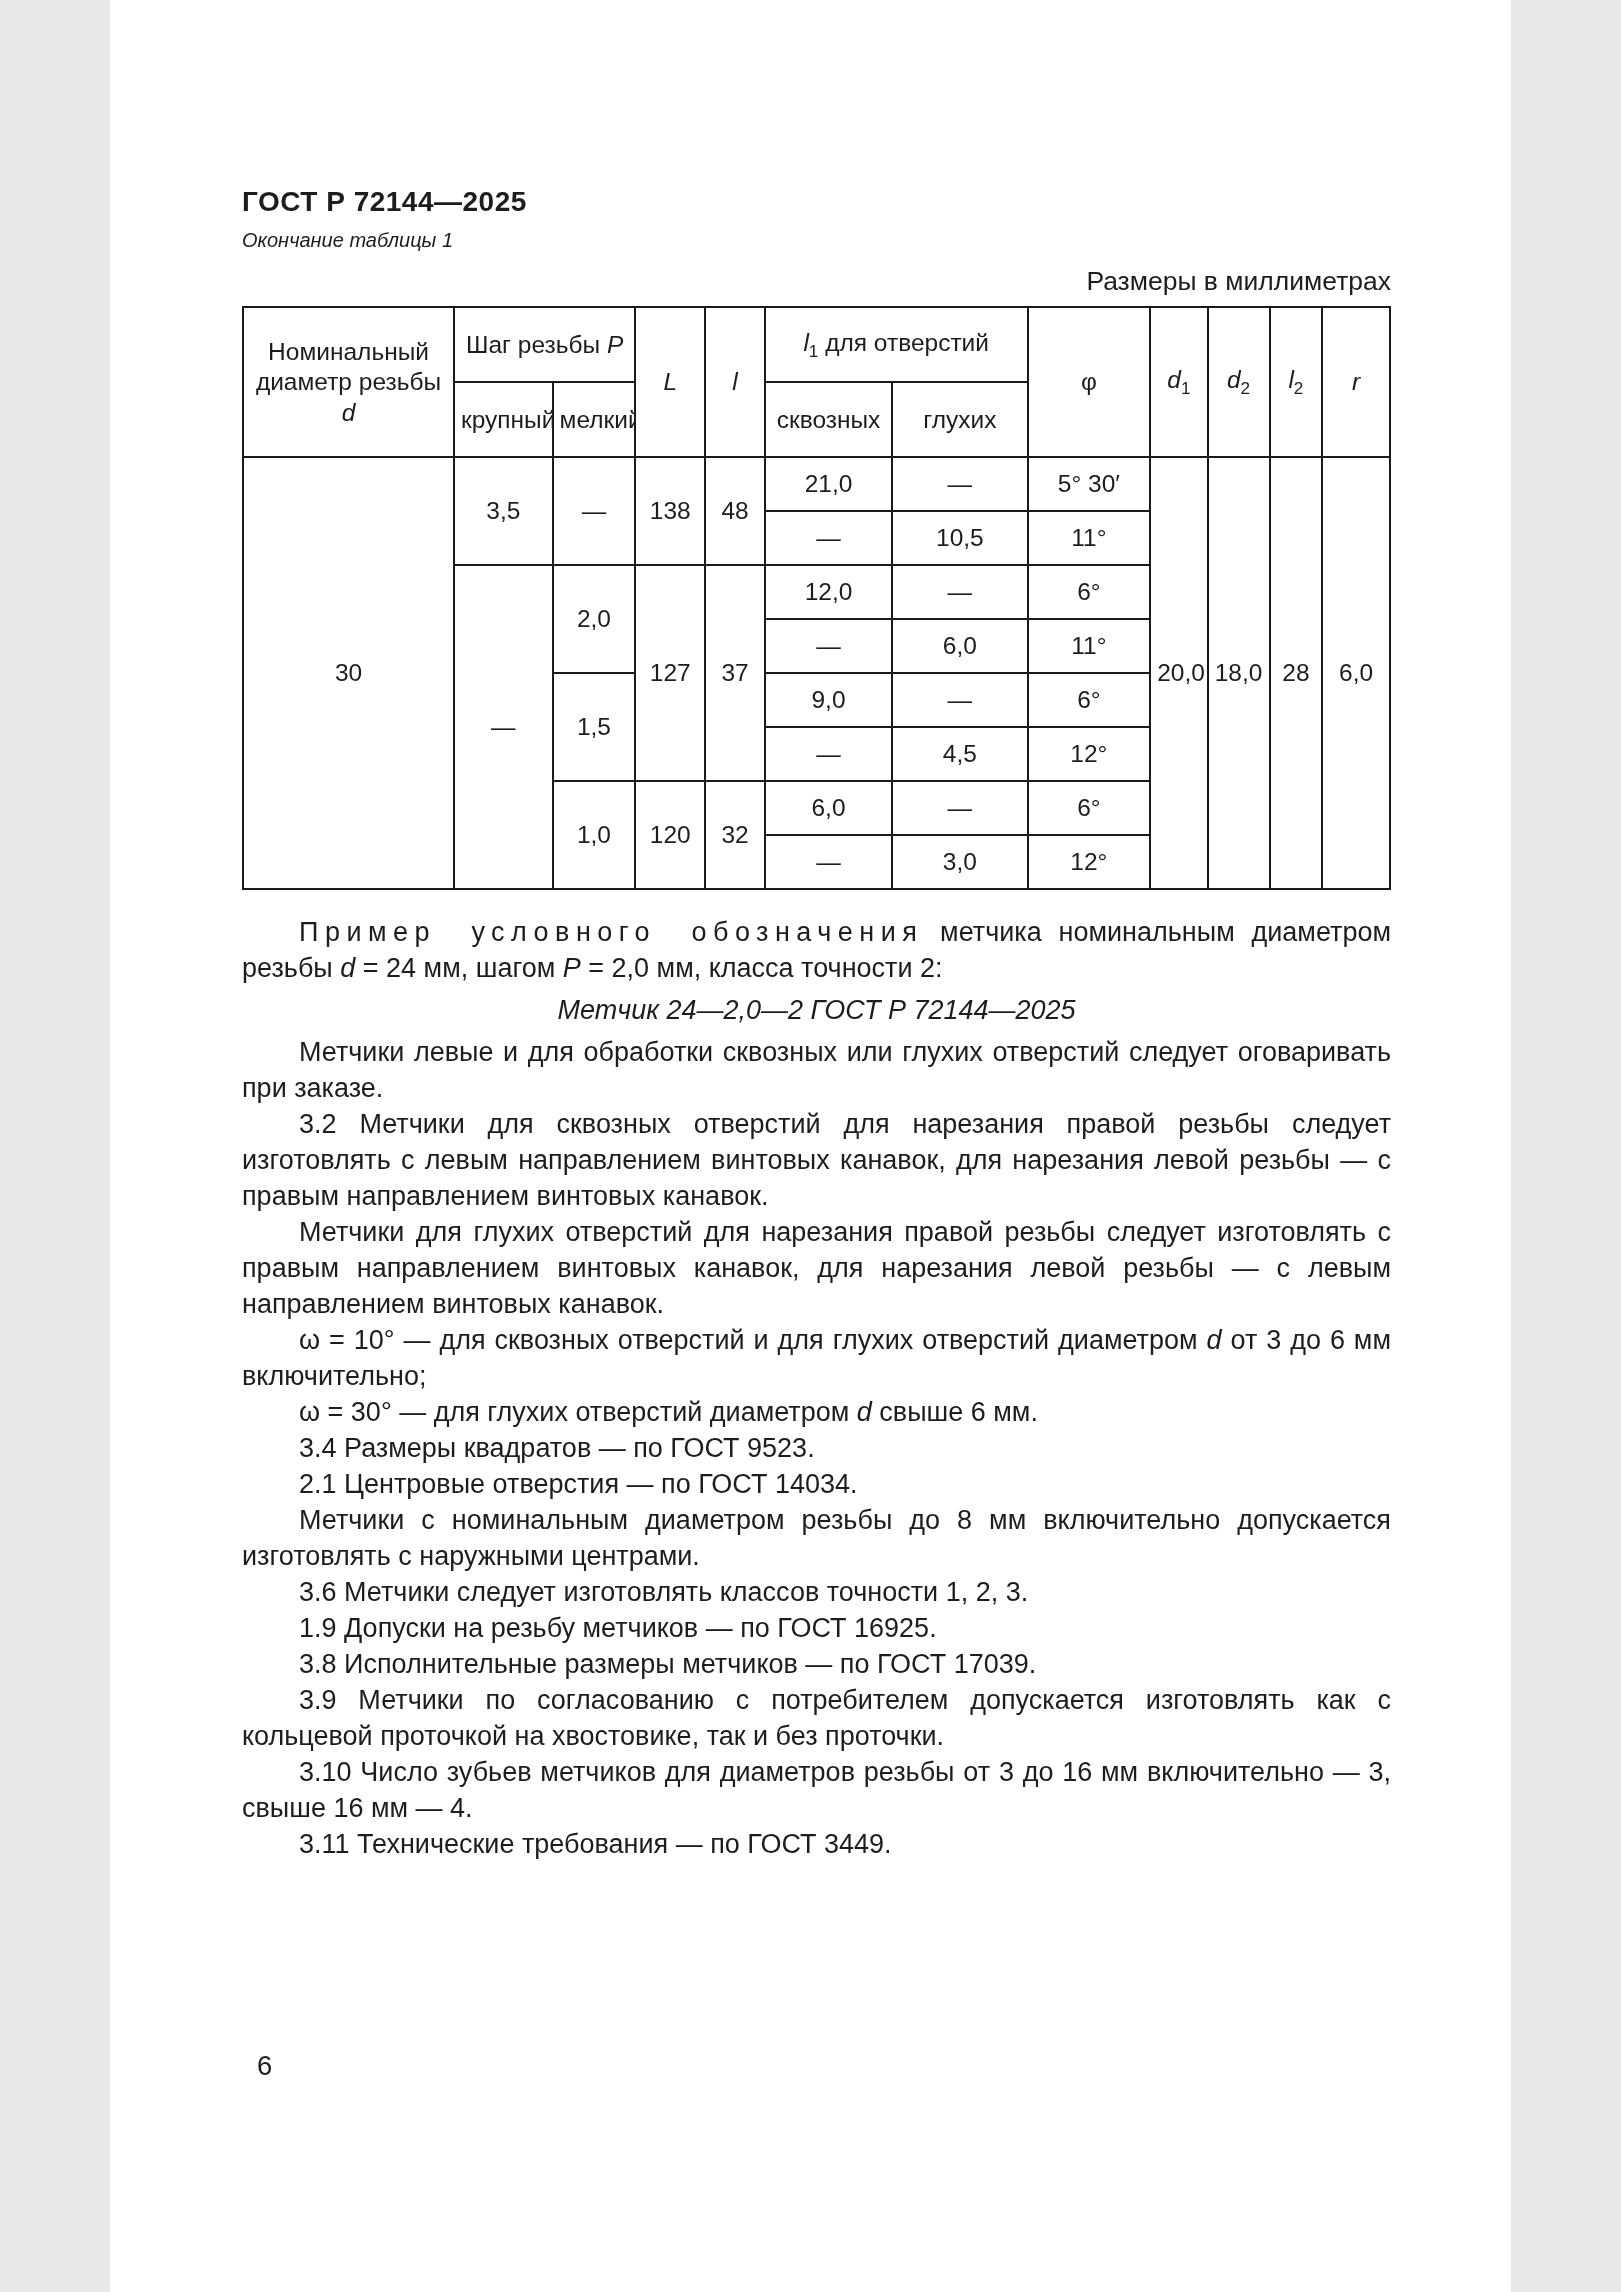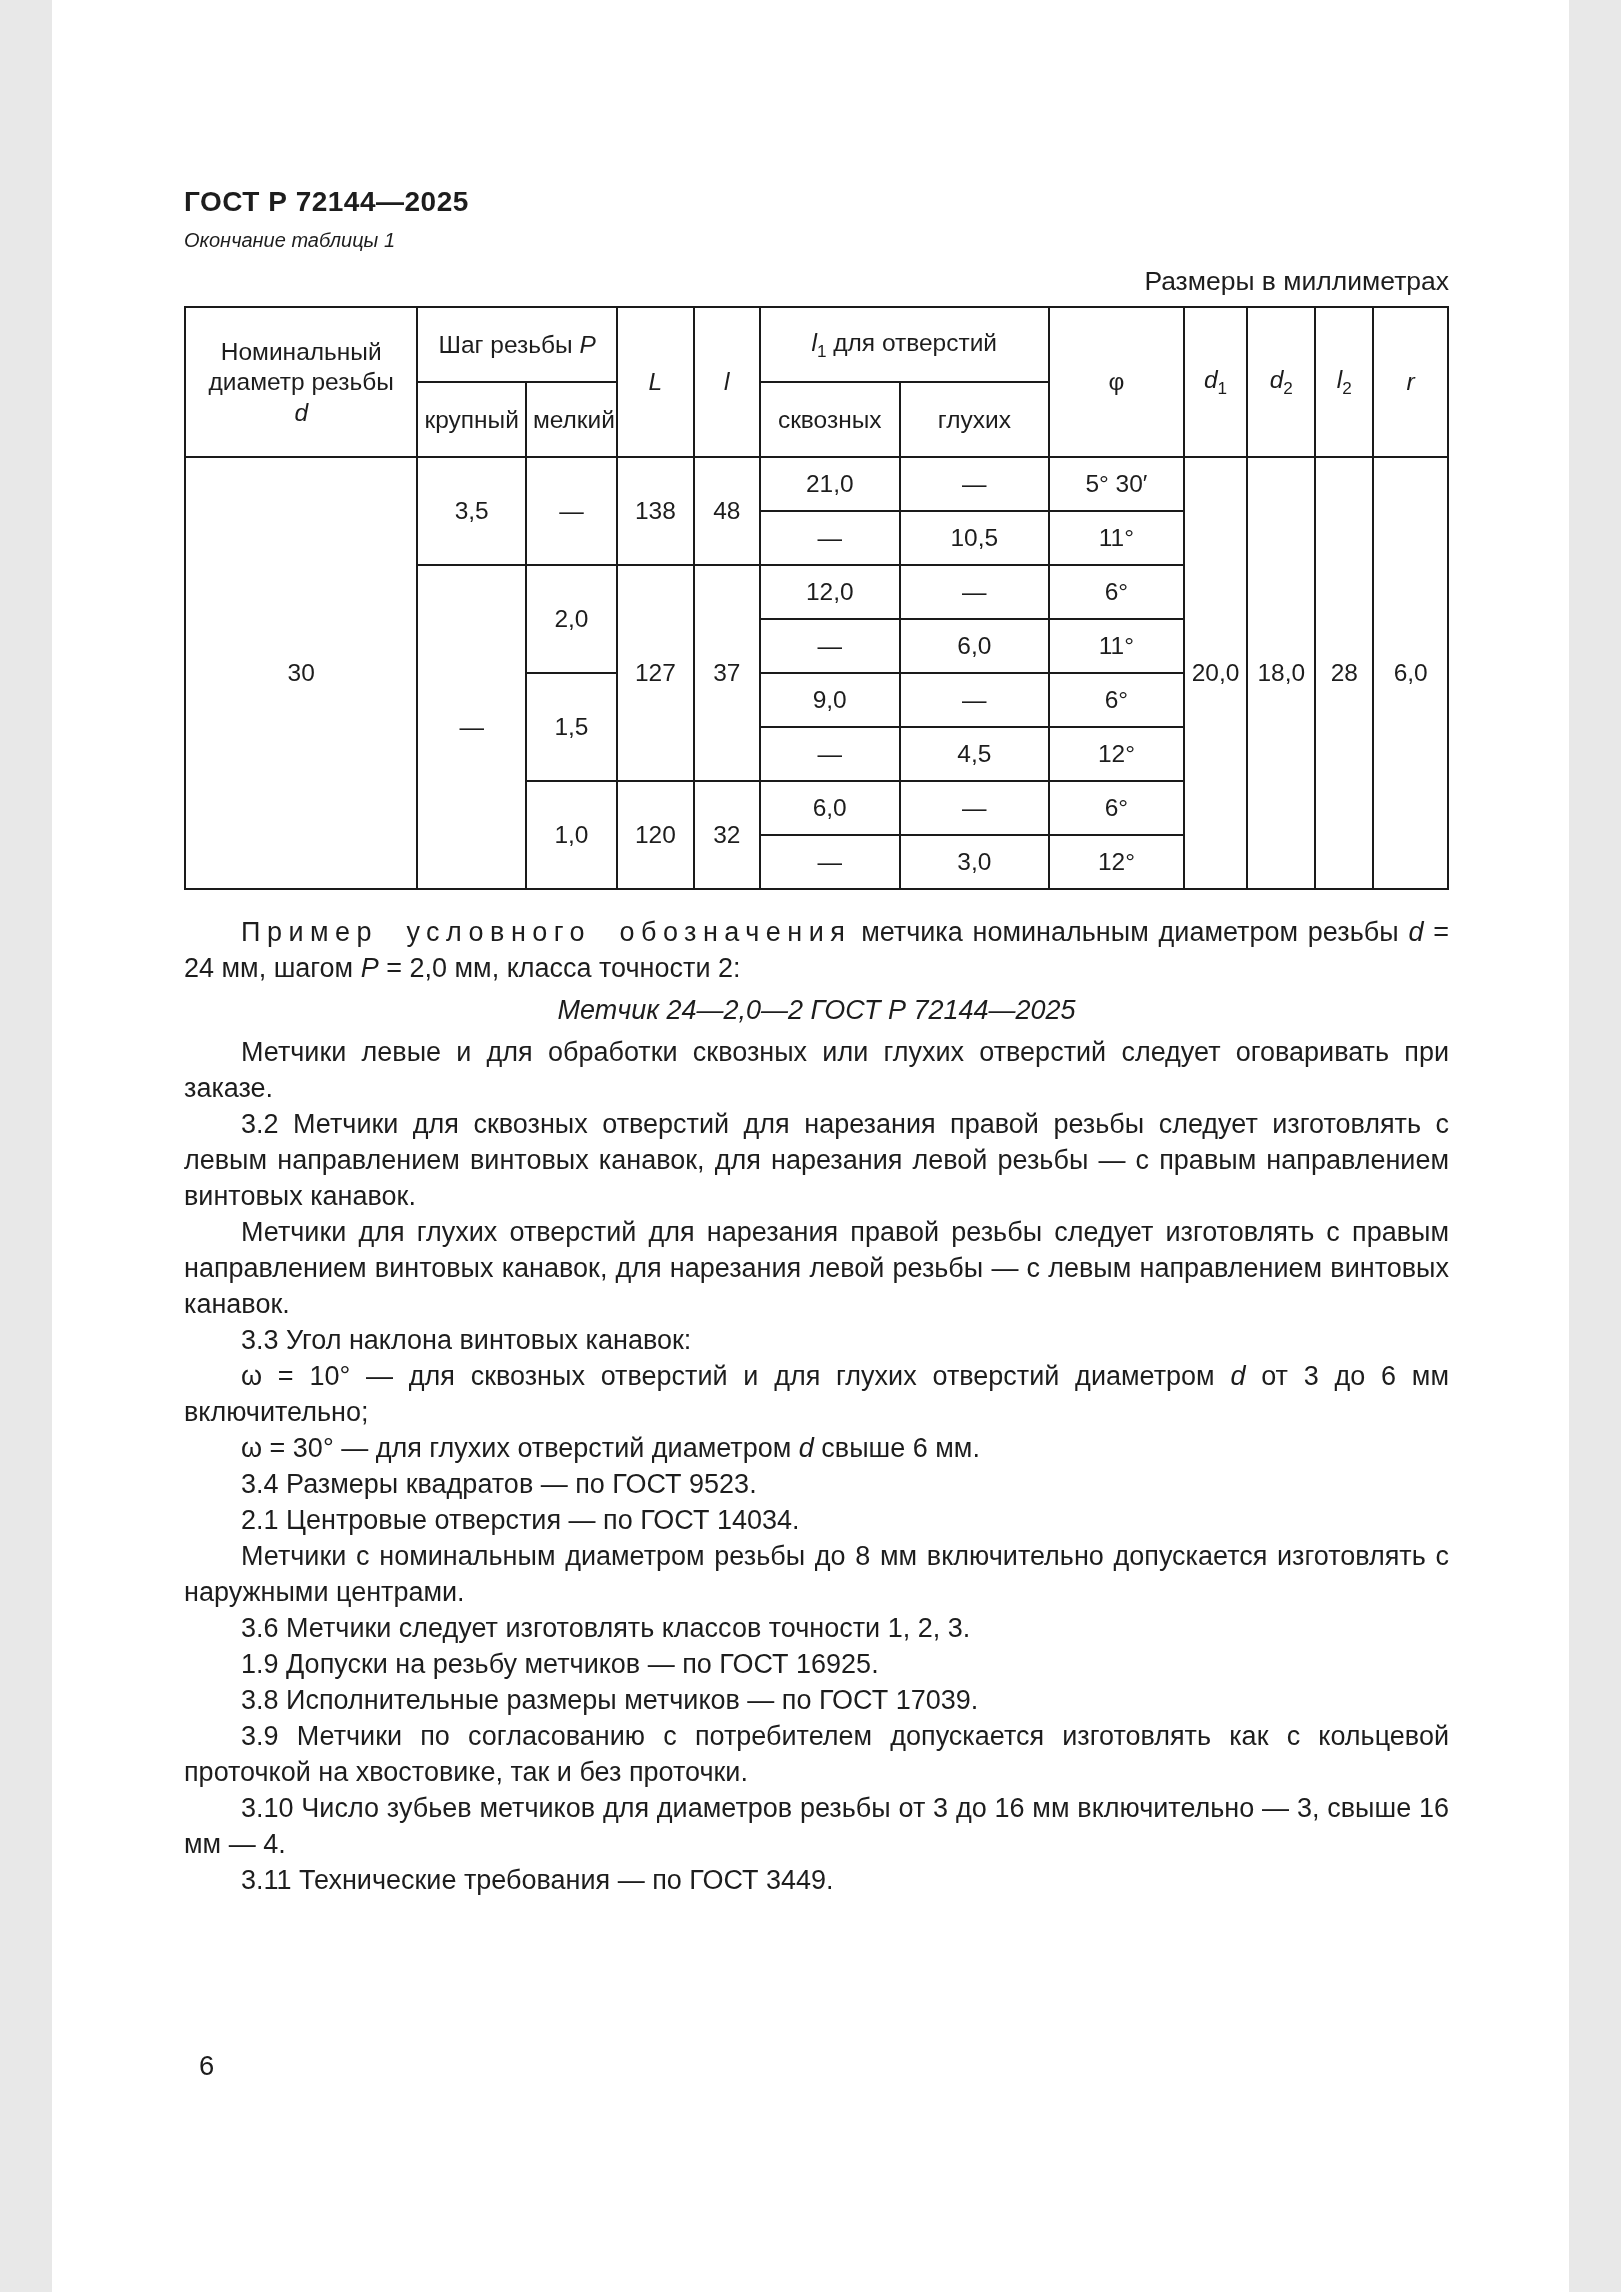--- a/index.html
+++ b/index.html
@@ -1,18 +1,18 @@
 <!DOCTYPE html>
 <html lang="ru"><head>
 <meta charset="utf-8">
 <style>
   html, body { margin:0; padding:0; background:#e8e8e8; }
   .page {
     position:relative;
-    width:1517px; height:2293px;
+    width:1401px; height:2293px;
     margin:0 auto;
     background:#ffffff;
     font-family:"Liberation Sans", sans-serif;
     color:#1d1d1d;
     overflow:hidden;
   }
   .content { padding:186px 120px 0 132px; }
   .doc-header { font-size:28px; font-weight:bold; letter-spacing:0.5px; }
   .caption { margin-top:11px; font-size:20px; font-style:italic; }
   .units { margin:13.7px 0 9.8px 0; font-size:26.5px; text-align:right; }
@@ -168,21 +168,20 @@
           </tr>
         </tbody>
     </table>
 
     <div class="body-text">
         <p><span class="spaced">Пример условного обозначения</span><span> метчика номинальным диаметром резьбы </span><span class="it">d</span><span> = 24 мм, шагом </span><span class="it">P</span><span> = 2,0 мм, класса точности 2:</span></p>
         <p class="example"><span class="it">Метчик 24—2,0—2 ГОСТ Р 72144—2025</span></p>
         <p><span>Метчики левые и для обработки сквозных или глухих отверстий следует оговаривать при заказе.</span></p>
         <p><span>3.2 Метчики для сквозных отверстий для нарезания правой резьбы следует изготовлять с левым направлением винтовых канавок, для нарезания левой резьбы — с правым направлением винтовых канавок.</span></p>
         <p><span>Метчики для глухих отверстий для нарезания правой резьбы следует изготовлять с правым направлением винтовых канавок, для нарезания левой резьбы — с левым направлением винтовых канавок.</span></p>
-        <p><span>3.3 Угол наклона винтовых канавок:</span></p>
         <p><span>ω = 10° — для сквозных отверстий и для глухих отверстий диаметром </span><span class="it">d</span><span> от 3 до 6 мм включительно;</span></p>
         <p><span>ω = 30° — для глухих отверстий диаметром </span><span class="it">d</span><span> свыше 6 мм.</span></p>
         <p><span>3.4 Размеры квадратов — по ГОСТ 9523.</span></p>
         <p><span>2.1 Центровые отверстия — по ГОСТ 14034.</span></p>
         <p><span>Метчики с номинальным диаметром резьбы до 8 мм включительно допускается изготовлять с наружными центрами.</span></p>
         <p><span>3.6 Метчики следует изготовлять классов точности 1, 2, 3.</span></p>
         <p><span>1.9 Допуски на резьбу метчиков — по ГОСТ 16925.</span></p>
         <p><span>3.8 Исполнительные размеры метчиков — по ГОСТ 17039.</span></p>
         <p><span>3.9 Метчики по согласованию с потребителем допускается изготовлять как с кольцевой проточкой на хвостовике, так и без проточки.</span></p>
         <p><span>3.10 Число зубьев метчиков для диаметров резьбы от 3 до 16 мм включительно — 3, свыше 16 мм — 4.</span></p>

